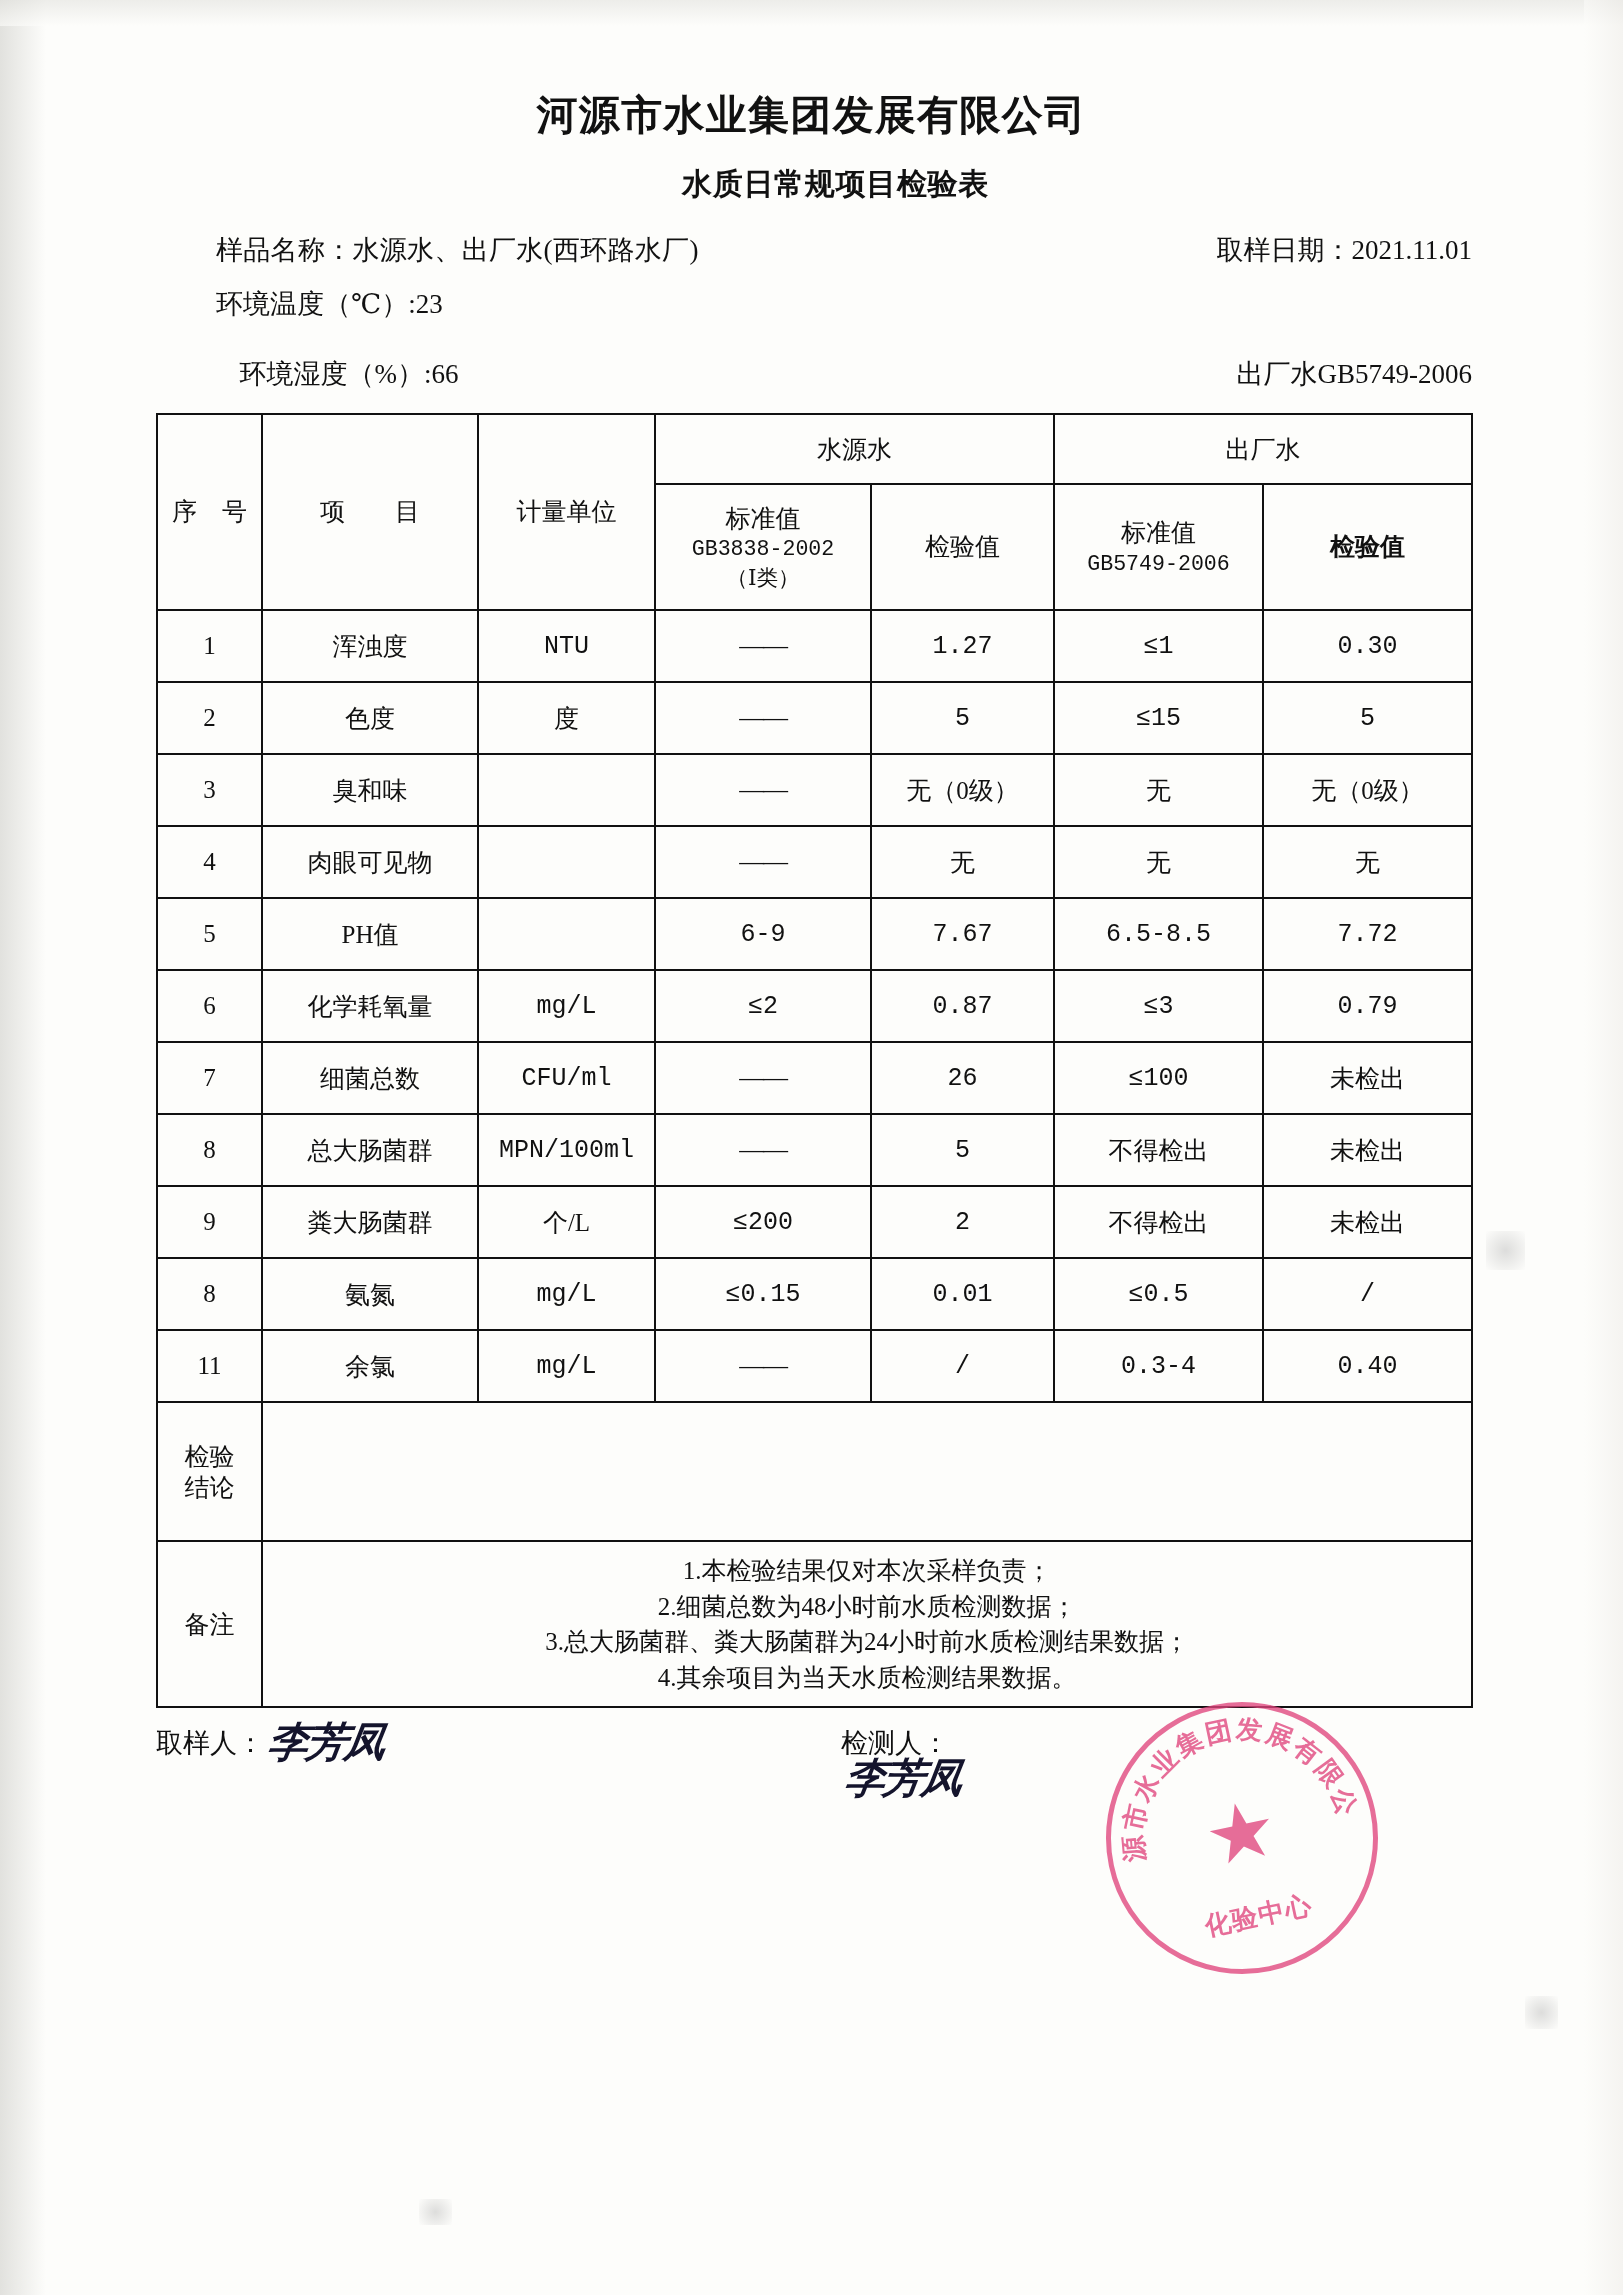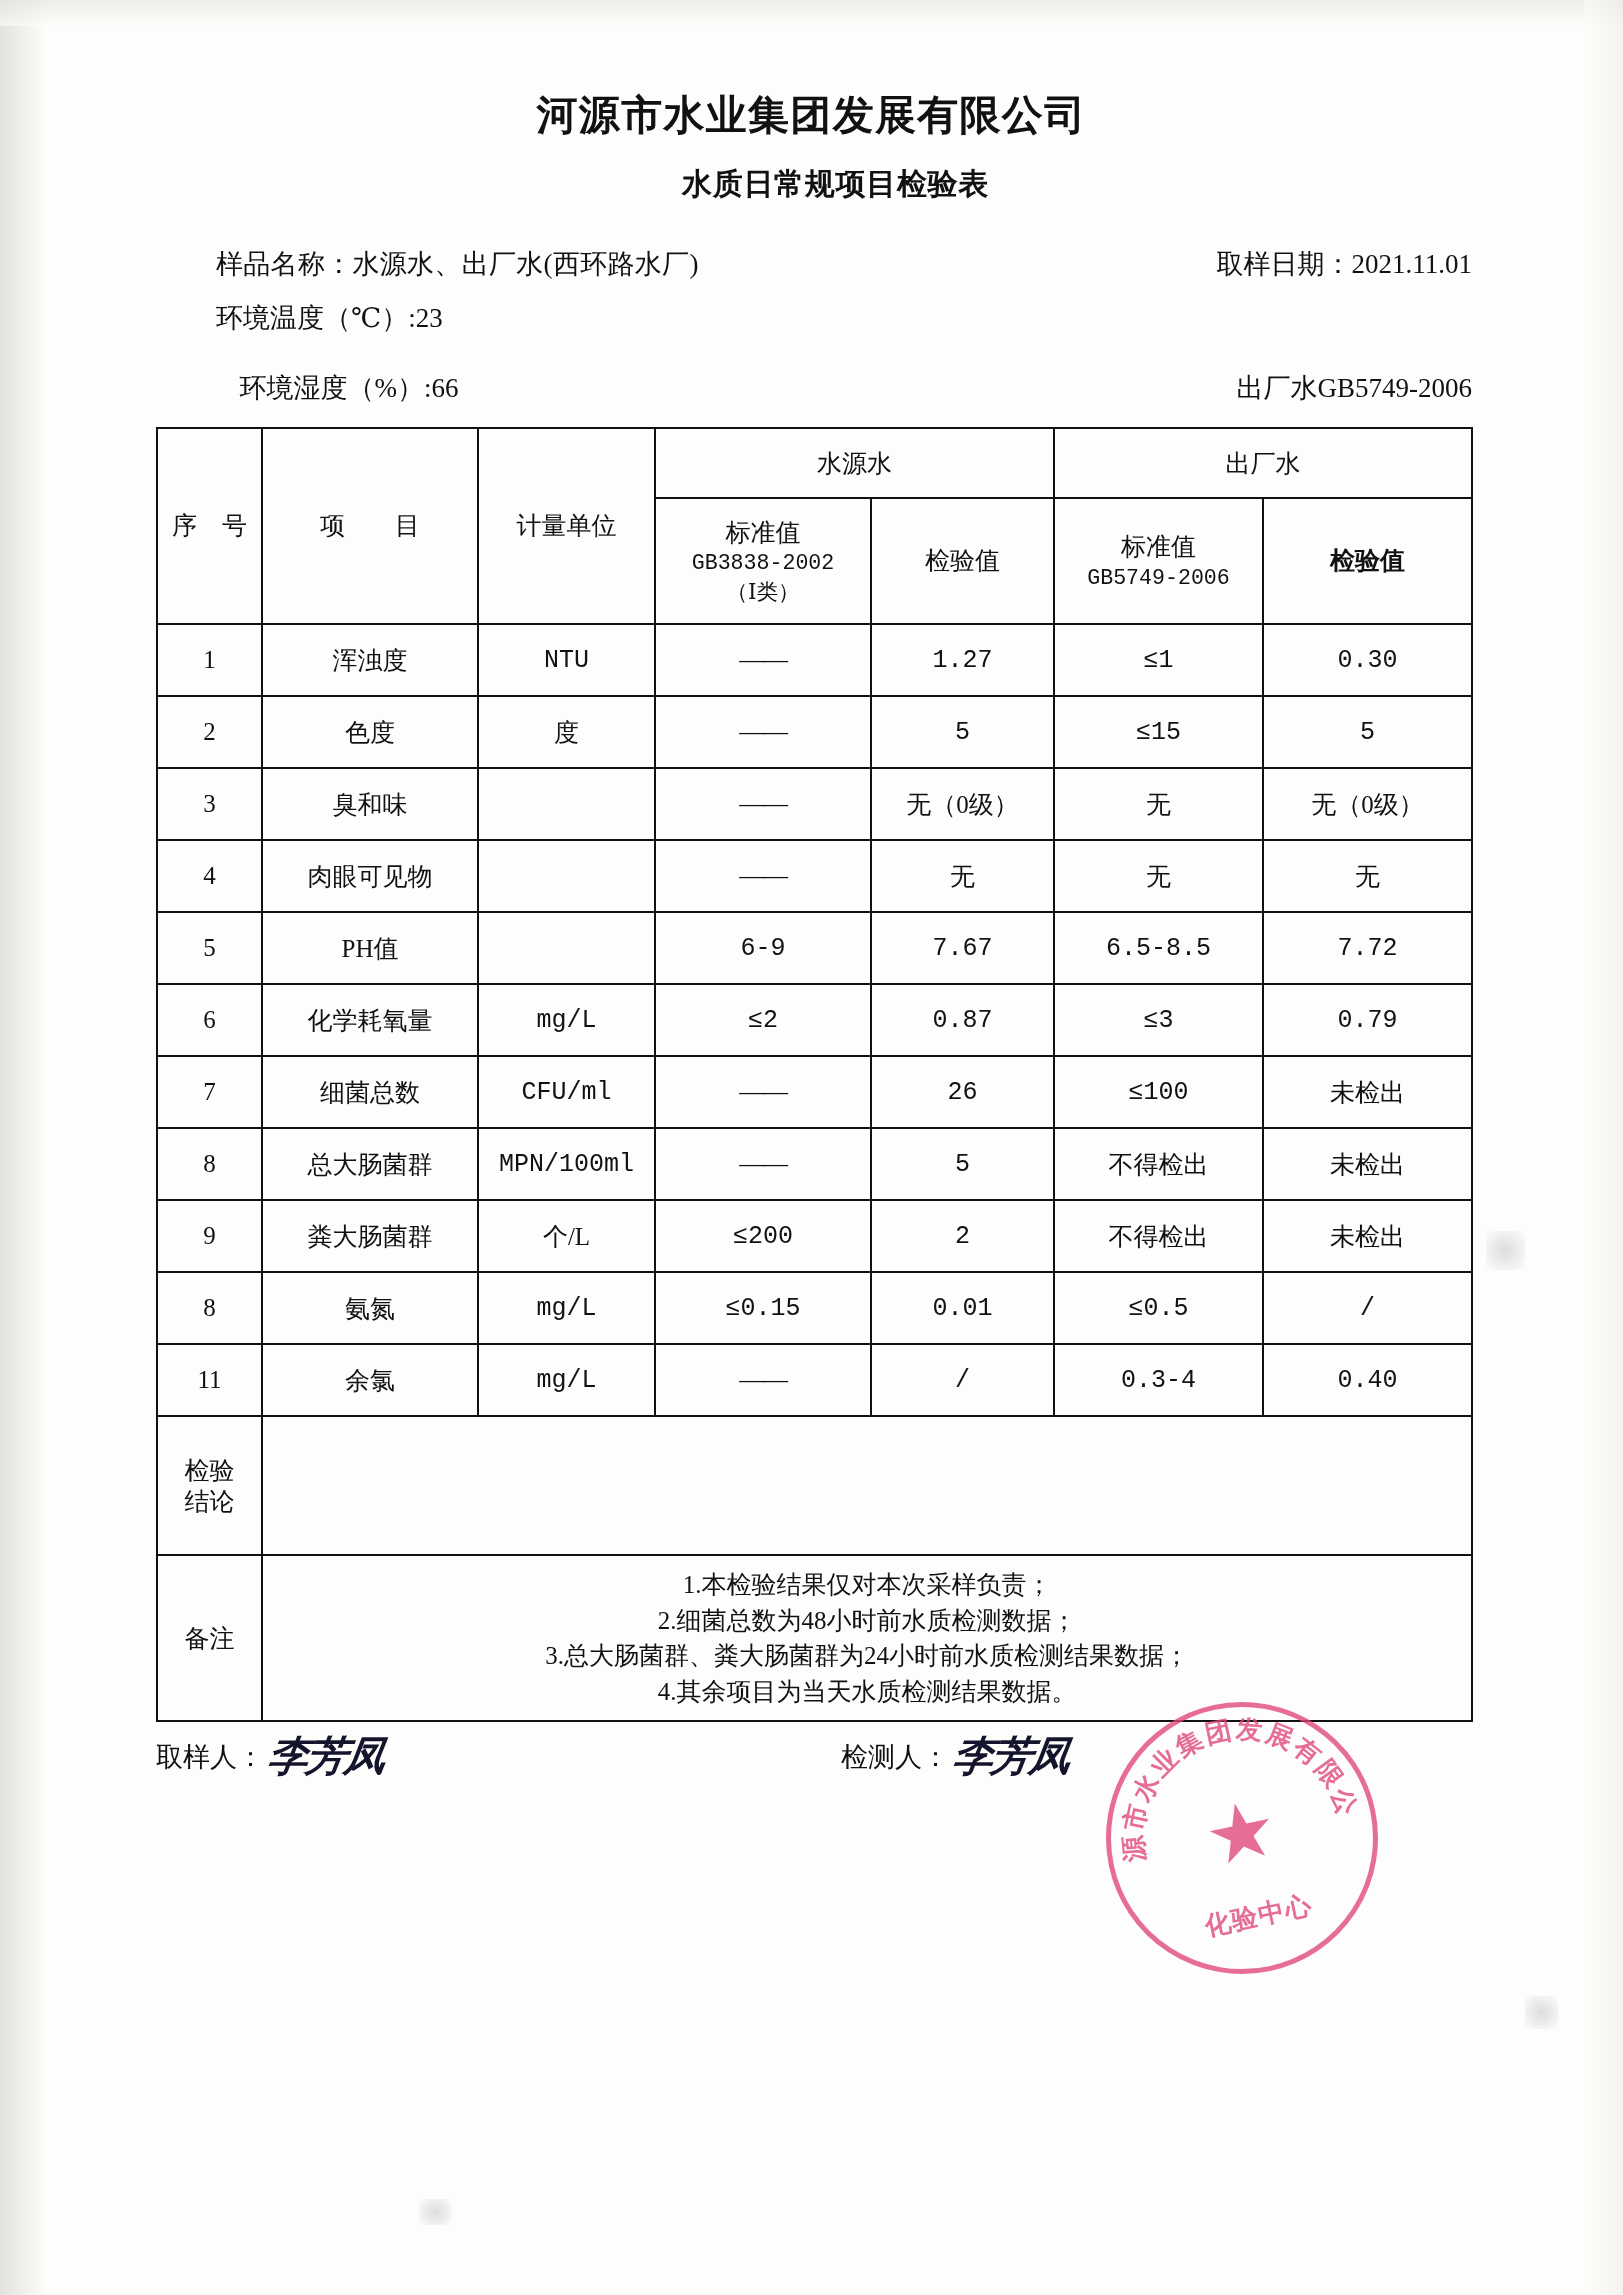--- a/index.html
+++ b/index.html
@@ -72,21 +72,21 @@
     line-height: 1.62;
   }
   .meta-row {
     display: flex;
     justify-content: space-between;
     align-items: baseline;
     white-space: nowrap;
   }
   .meta-left { text-align: left; }
   .meta-right { text-align: left; }
-  .meta-row.r1 .meta-left { letter-spacing: 0.3px; margin-top: 14px; }
+  .meta-row.r1 .meta-left { letter-spacing: 0.3px; }
   .meta-row.r2 { margin-top: 10.5px; }
   .meta-row.r3 { margin-top: 26px; }
   .meta-row.r3 .meta-left { padding-left: 23.6px; }
 
   table.report {
     border-collapse: collapse;
     margin: 17px 0 0 156px;
     width: 1316px;
     table-layout: fixed;
   }
@@ -138,21 +138,21 @@
 
   .signature-row {
     margin: 17px 0 0 156px;
     width: 1316px;
     display: flex;
     font-size: 27px;
     position: relative;
     height: 85px;
   }
   .sig-block { display: flex; align-items: flex-start; }
-  .sig-block.right { margin-left: 458px; }
+  .sig-block.right { margin-left: 458px; flex-direction: column; }
   .sig-name {
     font-family: "Liberation Serif", serif;
     font-style: italic;
     font-size: 41px;
     margin-left: 3.9px;
     margin-top: -10.5px;
     letter-spacing: -2.6px;
     transform: skewX(-8deg);
     font-weight: bold;
     color: #14142c;

